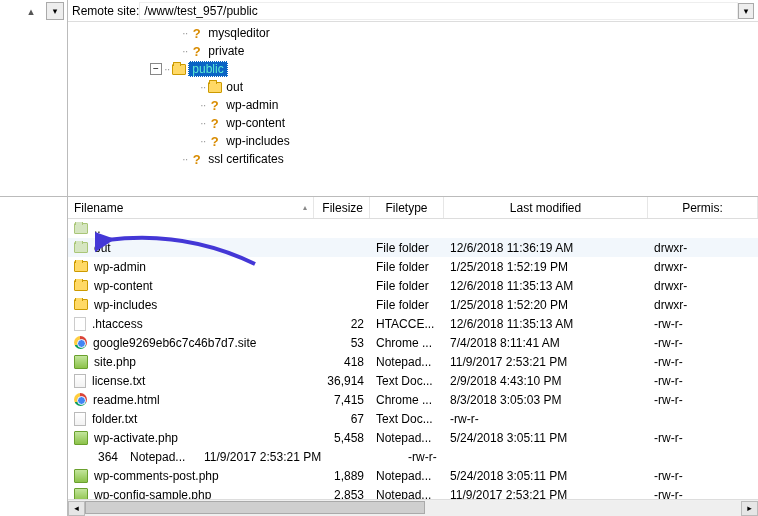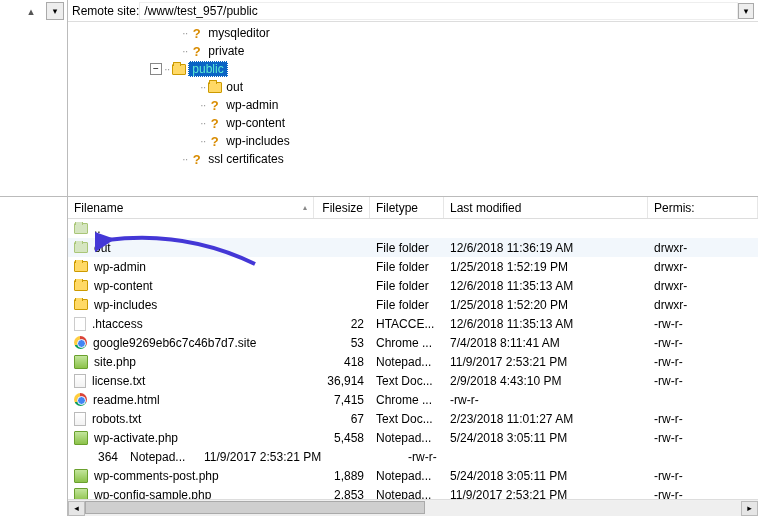--- a/index.html
+++ b/index.html
@@ -110,21 +110,21 @@
   .bottom-left {
     width:68px;border-right:1px solid #bbb;background:#fff;
   }
   .list-pane { flex:1; display:flex; flex-direction:column; min-width:0; }
   .cols {
     display:flex;height:22px;border-bottom:1px solid #ddd;align-items:center;
     background:#fff;
   }
   .col {
     padding: 0 6px;border-right:1px solid #e6e6e6;height:100%;
-    display:flex;align-items:center;white-space:nowrap;overflow:hidden;
+    display:flex;align-items:center;white-space:nowrap;overflow:hidden;justify-content:center;
   }
   .col.name{width:246px;justify-content:space-between;}
   .col.size{width:56px;justify-content:flex-end;}
   .col.type{width:74px;}
   .col.mod{width:204px;}
   .col.perm{flex:1;min-width:0;}
   .rows { flex:1; overflow-x:auto; overflow-y:hidden; position:relative; }
   .rows-inner { min-width: 760px; }
   .frow {
     display:flex;height:19px;align-items:center;
@@ -357,30 +357,30 @@
             <div class="cell mod">2/9/2018 4:43:10 PM</div>
             <div class="cell perm">-rw-r-</div>
           </div>
           <div class="frow">
             <div class="cell name">
               <span class="chrome-icon"></span>
               <span>readme.html</span>
             </div>
             <div class="cell size">7,415</div>
             <div class="cell type">Chrome ...</div>
+            <div class="cell mod">8/3/2018 3:05:03 PM</div>
             <div class="cell perm">-rw-r-</div>
           </div>
           <div class="frow">
             <div class="cell name">
               <span class="txt-icon"></span>
-              <span>robots.txt</span>
+              <span>folder.txt</span>
             </div>
             <div class="cell size">67</div>
             <div class="cell type">Text Doc...</div>
-            <div class="cell mod">2/23/2018 11:01:27 AM</div>
             <div class="cell perm">-rw-r-</div>
           </div>
           <div class="frow">
             <div class="cell name">
               <span class="php-icon"></span>
               <span>wp-activate.php</span>
             </div>
             <div class="cell size">5,458</div>
             <div class="cell type">Notepad...</div>
             <div class="cell mod">5/24/2018 3:05:11 PM</div>

